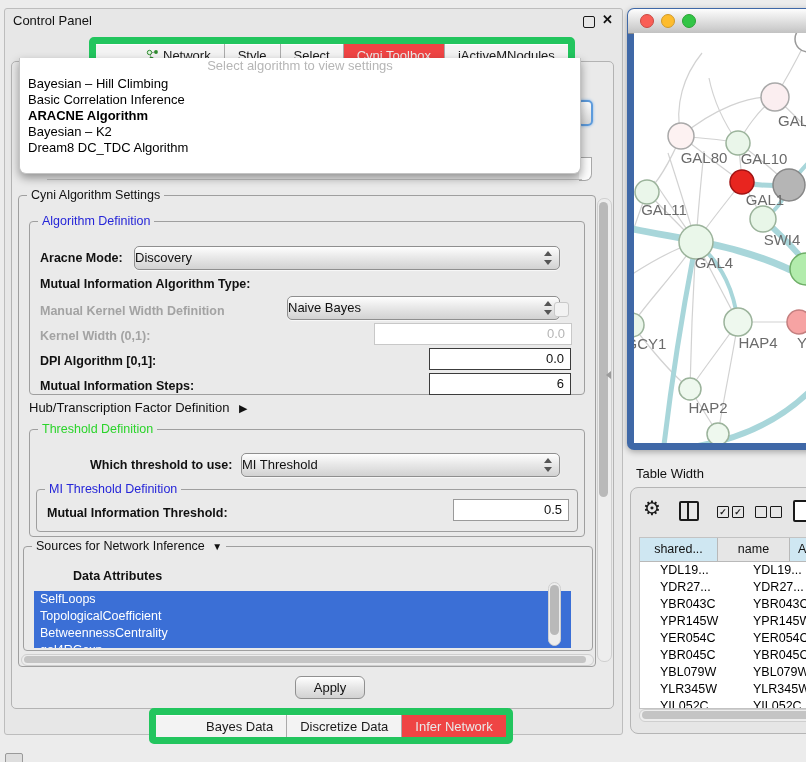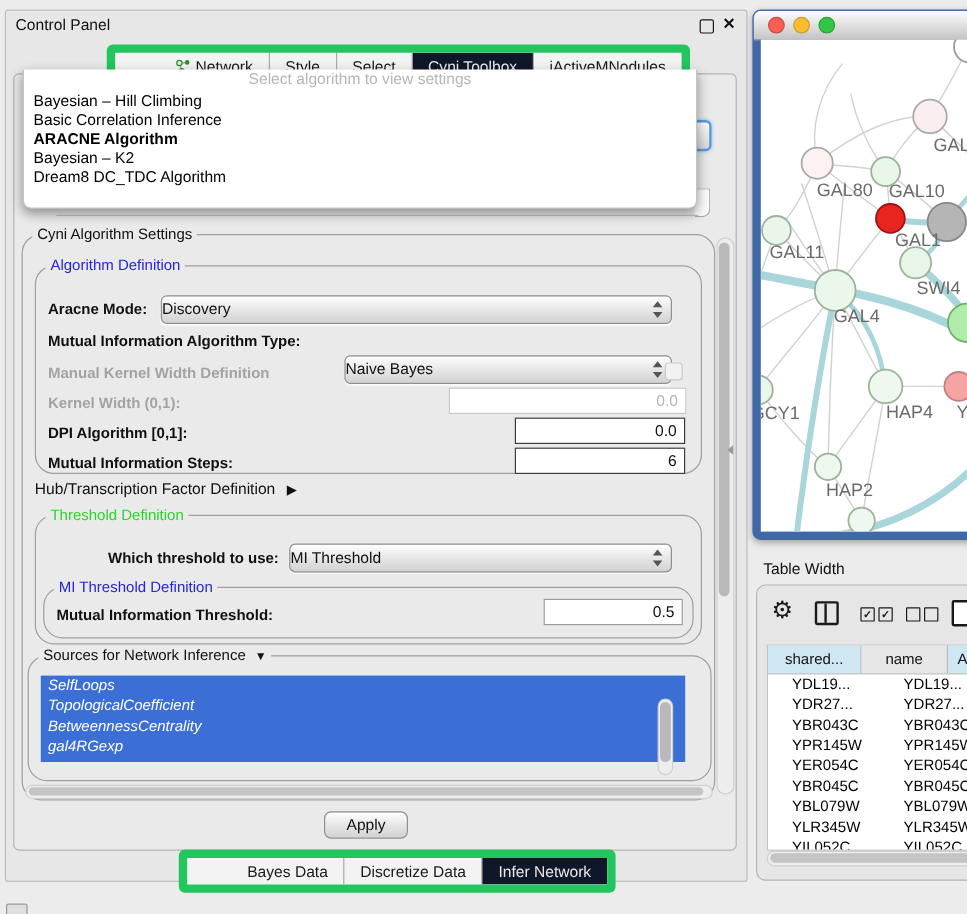--- a/index.html
+++ b/index.html
@@ -8,23 +8,23 @@
   .abs{position:absolute}
   
   .cpanel{background:#e7e7e7;border:1px solid #bdbdbd;border-radius:3px;}
   .content-panel{background:#eaeaea;border:1px solid #b3b3b3;border-radius:5px;}
   
   .tabbar{display:flex;align-items:stretch;background:#f3f3f3;border:7px solid #22c55e;
           border-radius:5px;overflow:hidden;height:22px;box-shadow:0 1px 1px rgba(255,255,255,.8) inset;padding-left:37px;}
   .tab{display:flex;align-items:center;gap:4px;padding:0 13px;font-size:13px;color:#1a1a1a;
        border-right:1px solid #aaa;white-space:nowrap;}
   .tab:last-child{border-right:none}
-  .tab.sel{background:#0f172a;color:#e9e9e9;}
-  
-  .group{border:1px solid #9f9f9f;border-radius:16px;}
+  .tab.sel{background:#ef4444;color:#e9e9e9;}
+  
+  .group{border:1px solid #9f9f9f;border-radius:4px;}
   .gtitle{position:absolute;top:-8px;left:8px;background:#eaeaea;padding:0 4px;font-size:12.5px;color:#111;white-space:nowrap;}
   .gtitle.blue{color:#2525d8}
   .gtitle.green{color:#2bd42b}
   
   .combo{position:relative;border:1px solid #8f8f8f;border-radius:5px;height:22px;line-height:22px;
          background:linear-gradient(#fefefe,#e9e9e9 45%,#d2d2d2);font-size:13px;color:#111;
          box-shadow:0 1px 1px rgba(255,255,255,.7);}
   .combo .spin{position:absolute;right:7px;top:4px;width:9px;height:14px;}
   .combo .spin:before{content:"";position:absolute;top:0;left:1px;border-left:4px solid transparent;
          border-right:4px solid transparent;border-bottom:5px solid #555;}
@@ -34,21 +34,21 @@
          padding-right:6px;font-size:13px;color:#111;}
   .field.strong{border:1.5px solid #3c3c3c;}
   .field.dis{color:#b5b5b5;border-color:#c8c8c8;}
   .lbl{font-weight:bold;font-size:12.5px;color:#111;white-space:nowrap;}
   .lbl.dis{color:#a3a3a3;}
   .scrollv{background:#ededed;border:1px solid #cfcfcf;border-radius:7px;}
   .thumbv{position:absolute;left:1px;width:9px;background:#b9b9b9;border-radius:5px;}
   .scrollh{background:#ededed;border:1px solid #cfcfcf;border-radius:6px;}
   .thumbh{position:absolute;top:1px;height:7px;background:#c4c4c4;border-radius:4px;}
   .btn{background:linear-gradient(#ffffff,#e6e6e6 50%,#d2d2d2);border:1px solid #909090;border-radius:6px;
-       font-size:13px;color:#111;text-align:center;line-height:21px;}
+       font-size:13px;color:#111;text-align:center;line-height:21px;margin-left:25px;}
   
   .overlay{background:#ffffff;border:1px solid #c4c4c4;border-top:none;border-radius:0 0 7px 7px;
            box-shadow:0 4px 10px rgba(0,0,0,.38);}
   .ov-hint{text-align:center;color:#b6b6b6;font-size:13px;height:18px;line-height:16px;}
   .ov-item{height:16.1px;line-height:16.1px;padding-left:8px;font-size:13px;color:#000;white-space:nowrap;}
   .ov-item.sel{font-weight:bold;}
   
   .bluelist{background:#3b6fd6;color:#fff;font-size:12.5px;}
   .bluelist .li{height:17px;line-height:17px;padding-left:6px;white-space:nowrap;}
   
@@ -164,21 +164,21 @@
         </div>
       </div>
 
       <div class="abs group" style="left:4px;top:350px;width:568px;height:103px;">
         <span class="gtitle">
           <span>Sources for Network Inference</span>
           <span class="caret-down">▼</span>
         </span>
         <div class="abs lbl" style="left:8px;top:22px;padding-left:41px;">Data Attributes</div>
 
-        <div class="abs bluelist" style="left:10px;top:16px;width:537px;height:72px;overflow:hidden;font-style:italic;">
+        <div class="abs bluelist" style="left:10px;top:44px;width:537px;height:57px;overflow:hidden;">
           <div class="li">SelfLoops</div>
           <div class="li">TopologicalCoefficient</div>
           <div class="li">BetweennessCentrality</div>
           <div class="li">gal4RGexp</div>
         </div>
         <div class="abs scrollv" style="left:524px;top:35px;width:11px;height:62px;">
           <div class="thumbv" style="top:2px;height:50px;"></div>
         </div>
       </div>
 

